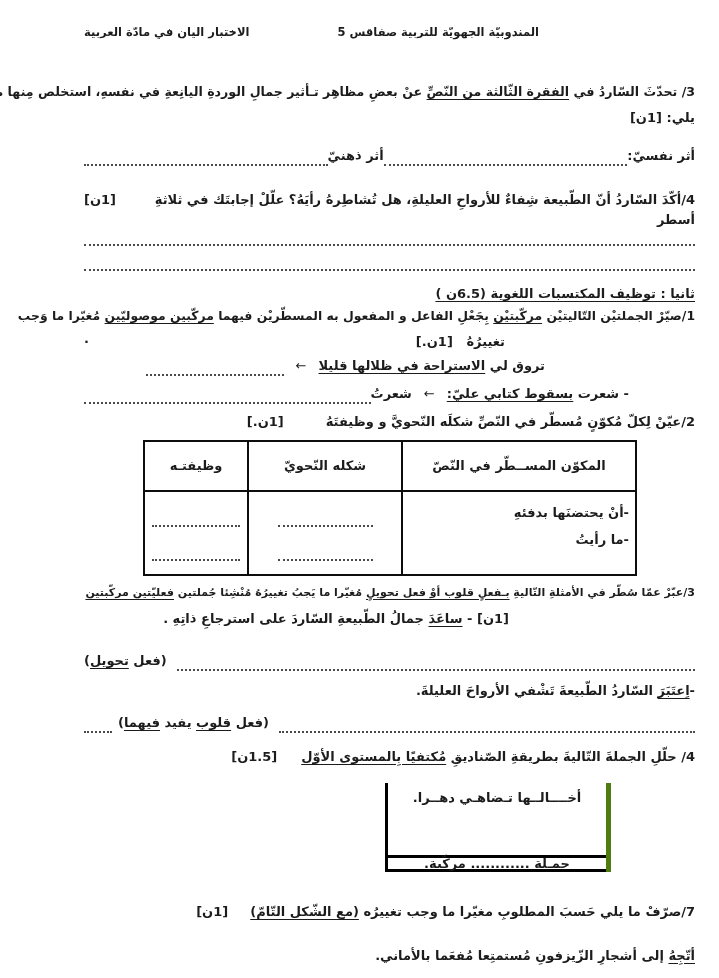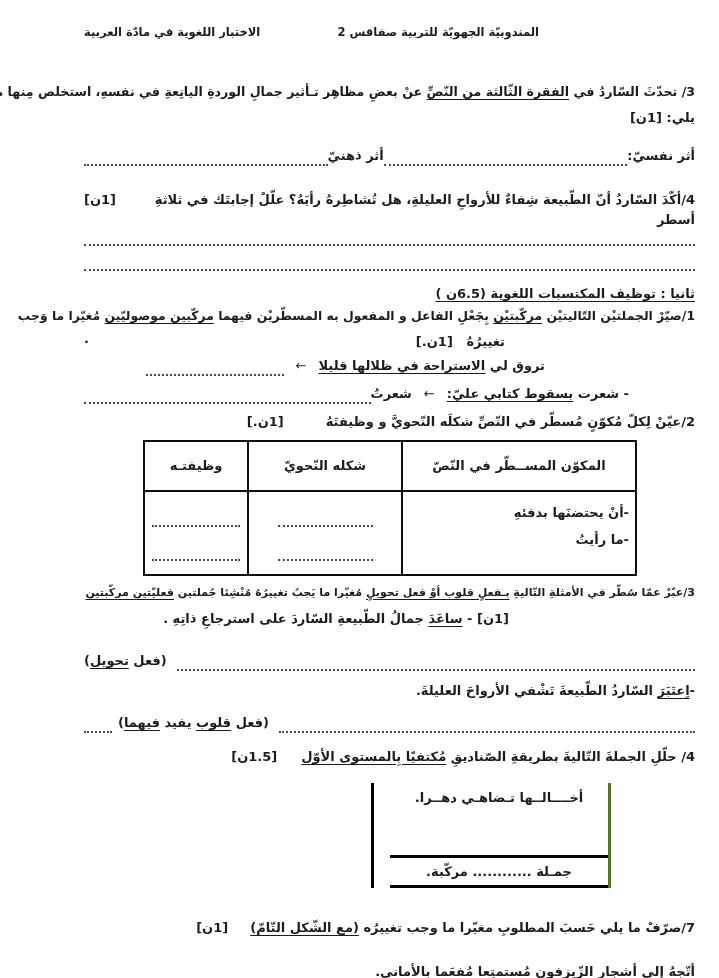--- a/index.html
+++ b/index.html
@@ -43,35 +43,35 @@
   .q3bl1{margin-top:7px;font-size:11px;}
   .q3bl2{margin-top:6px;margin-right:186px;}
   .hintrow{display:flex;align-items:flex-end;margin-top:22px;}
   .hintrow .lbl{margin-right:10px;}
   .strow{margin-top:10px;}
   .hintrow2{display:flex;align-items:flex-end;margin-top:12px;}
   .hintrow2 .lbl{margin:0 10px 0 6px;}
   .hintrow2 .enddots{width:28px;}
   .q4brow{display:flex;gap:24px;margin-top:14px;}
   .sbox{width:218px;margin-right:84px;margin-top:16px;
-        border-left:3px solid #000;border-right:3px solid #4d7c0f;padding-left:16px;}
+        border-left:3px solid #000;border-right:5px solid #4d7c0f;}
   .sbox-top{height:72px;padding-top:5px;text-align:center;box-sizing:border-box;}
-  .sbox-bottom{border-top:3px solid #000;border-bottom:3px solid #000;height:33px;
+  .sbox-bottom{border-top:3px solid #000;border-bottom:3px solid #000;height:17px;
         display:flex;align-items:center;justify-content:center;box-sizing:border-box;}
   .q5l1{display:flex;gap:22px;margin-top:30px;}
   .q5l2{margin-top:24px;}
 </style>
 </head>
 <body>
 
 <div class="page">
 
   <div class="hdr">
-    <span>المندوبيّة الجهويّة للتربية صفاقس 2</span>
-    <span>الاختبار اللغوية في مادّة العربية</span>
+    <span>المندوبيّة الجهويّة للتربية صفاقس 5</span>
+    <span>الاختبار اليان في مادّة العربية</span>
   </div>
 
   <div class="row q3l1"><span>3/ تحدّثَ السّاردُ في </span><span class="u">الفقرة الثّالثة من النّصِّ</span><span> عنْ بعضِ مظاهِر تـأثير جمالِ الوردةِ اليانِعةِ في نفسهِ، استخلص مِنها ما</span></div>
   <div class="row q3l2">يلي: [1ن]</div>
 
   <div class="ansrow">
     <span>أثر نفسيّ:</span>
     <span class="dots grow"></span>
     <span>أثر ذهنيّ</span>
     <span class="dots grow"></span>

